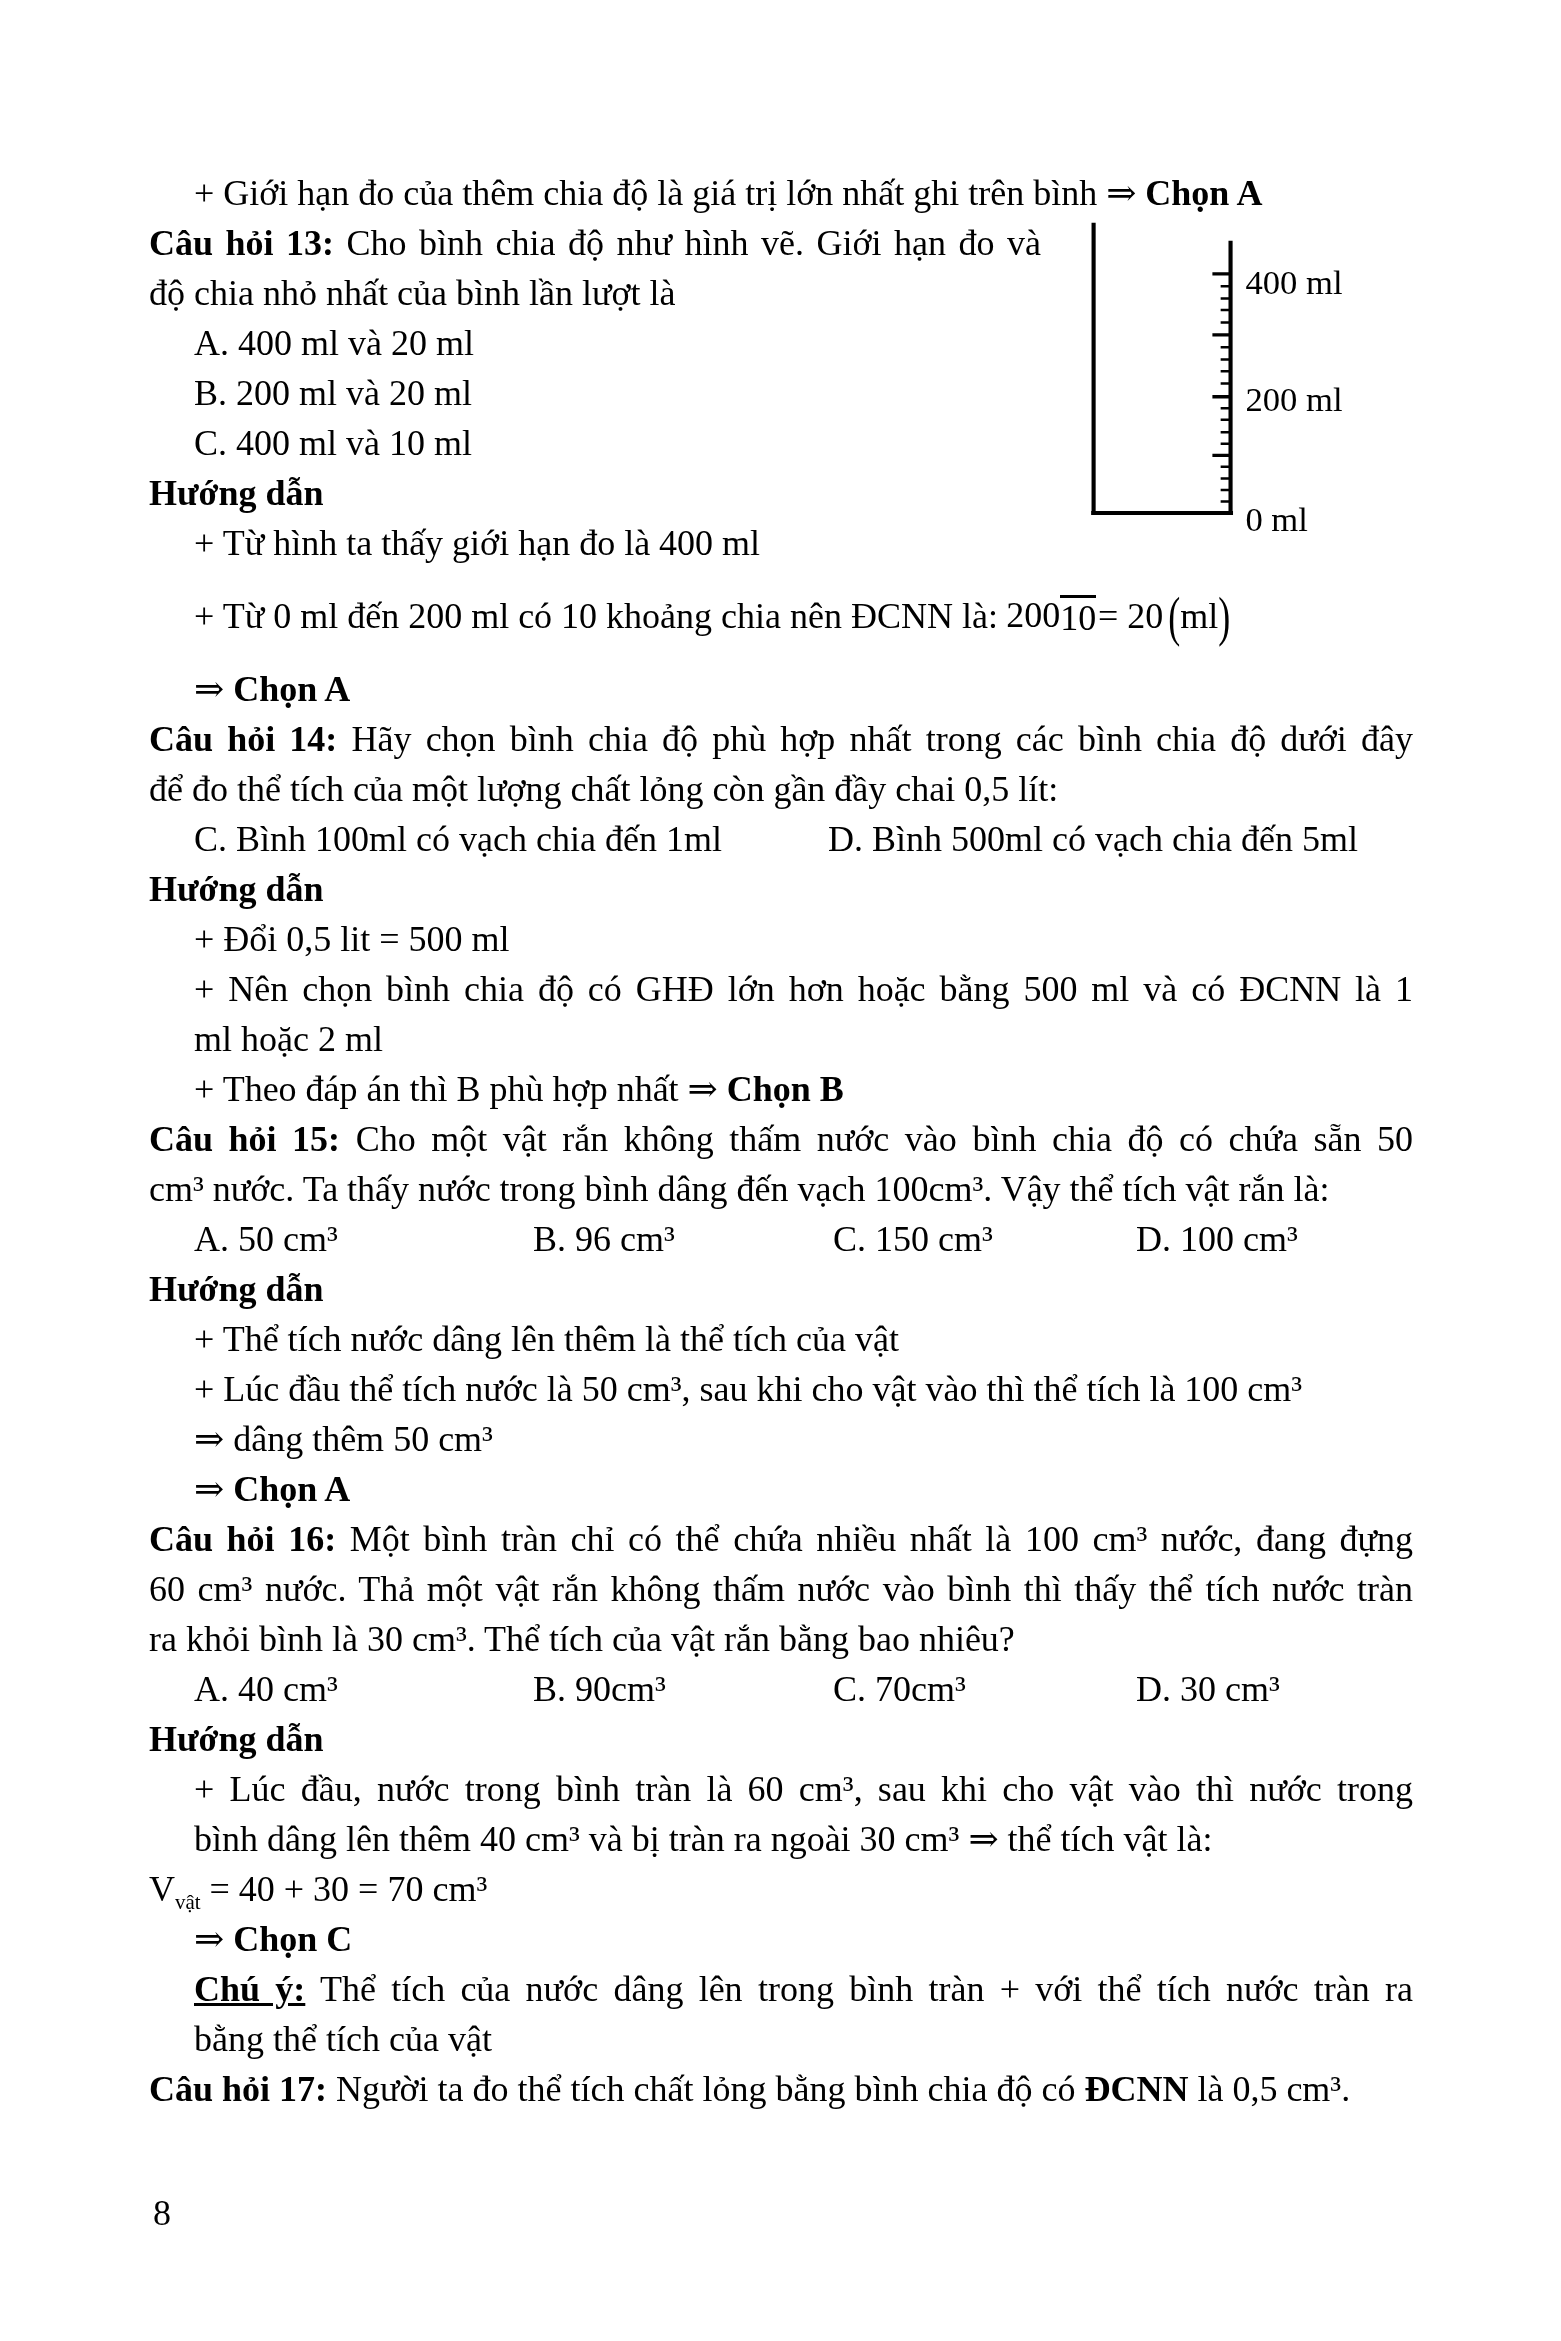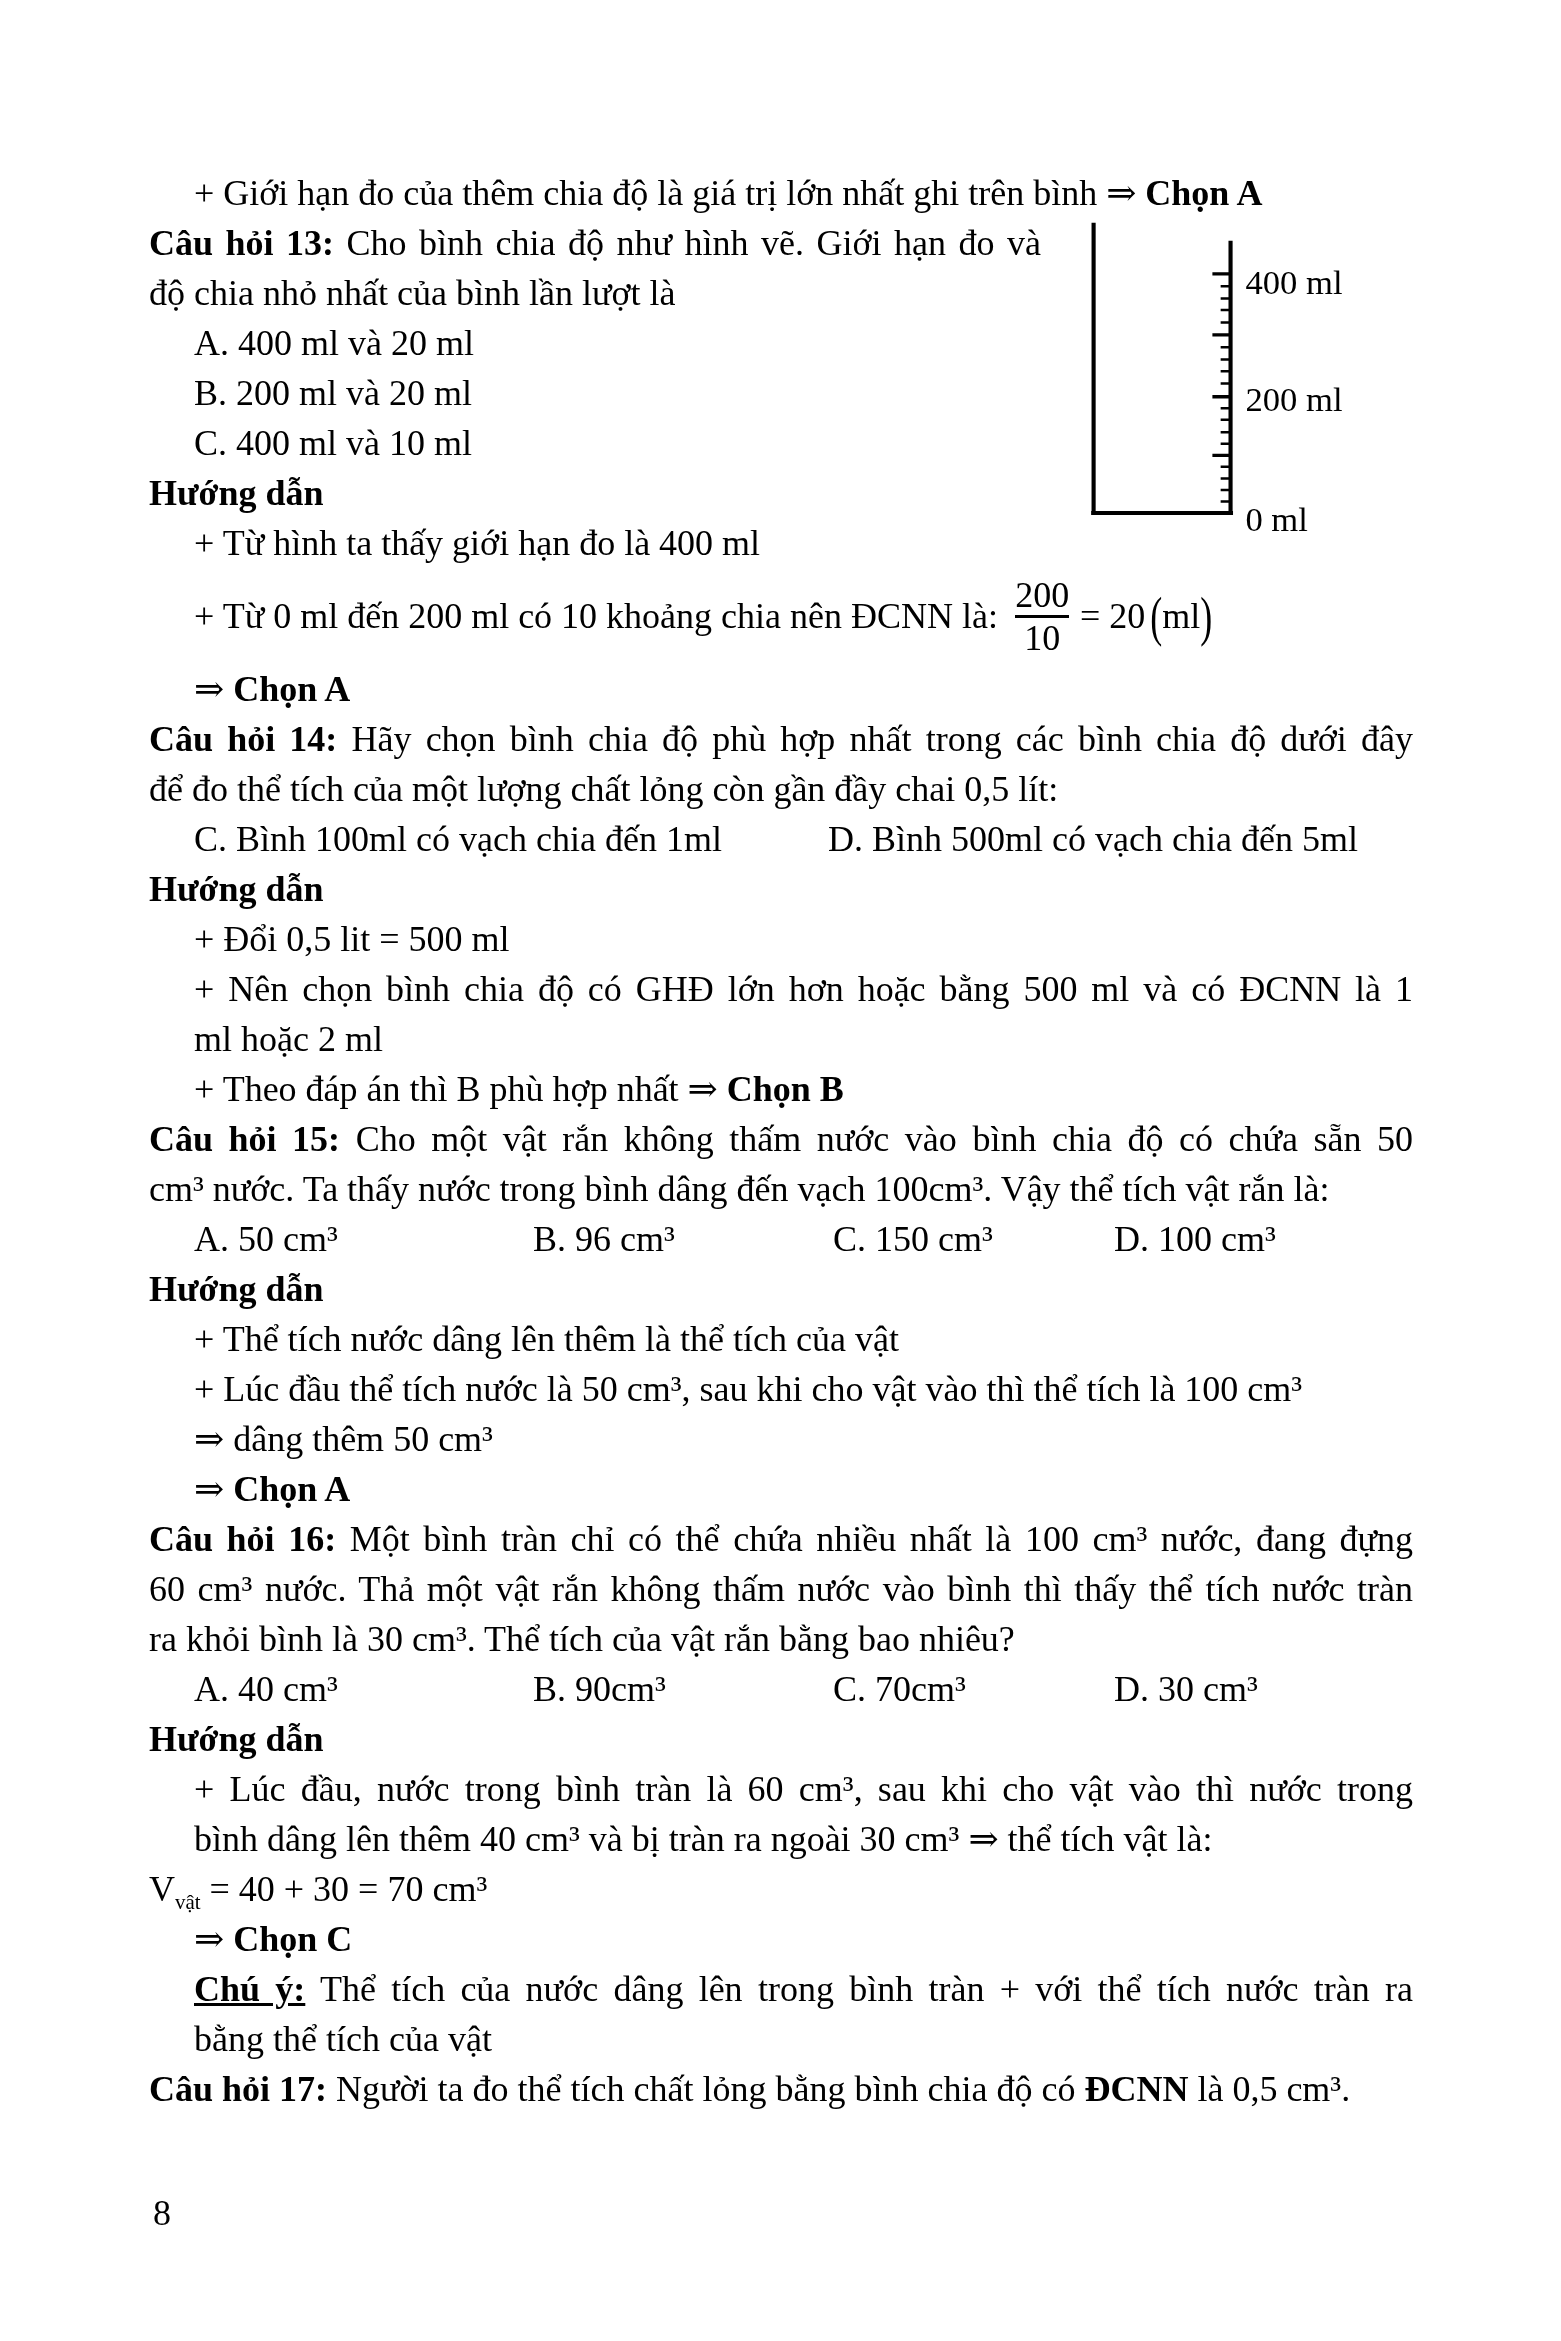--- a/index.html
+++ b/index.html
@@ -16,25 +16,25 @@
   .ind{padding-left:45px;}
   .jl{text-align:justify;text-align-last:justify;}
   .hd{text-align:left;font-weight:bold;}
   .b{font-weight:bold;}
   .ul{font-weight:bold;text-decoration:underline;}
   .q13para{width:892px;}
   
   .optrow{position:relative;height:50px;}
   .optrow span{position:absolute;top:0;white-space:nowrap;}
   .o1{left:45px;} .o2{left:679px;}
-  .c1{left:45px;} .c2{left:384px;} .c3{left:684px;} .c4{left:965px;}
+  .c1{left:45px;} .c2{left:384px;} .c3{left:684px;} .c4{left:987px;}
   
   .frline{display:flex;align-items:center;height:96px;padding-left:45px;font-family:Liberation Serif, serif;}
   .frline > .pre{margin-right:8.3px;}
-  .frac{display:inline-flex;flex-direction:column;align-items:stretch;text-align:center;line-height:40px;margin:0 9px;}
+  .frac{display:inline-flex;flex-direction:row;align-items:stretch;text-align:center;line-height:40px;margin:0 0;}
   .frac .den{border-top:3.3px solid #000;}
   .frres{margin:0 5px 0 1.7px;}
   .tp{display:inline-block;transform:scaleY(1.55);transform-origin:center;font-weight:400;}
   sub{font-size:58%;line-height:0;}
   
   .figure{position:absolute;left:1062px;top:221px;width:314px;height:330px;}
   .figure path{stroke:#000;fill:none;}
   .figure .walls{stroke-width:5px;}
   .figure .tlong{stroke-width:4px;}
   .figure .tminor{stroke-width:3px;}

